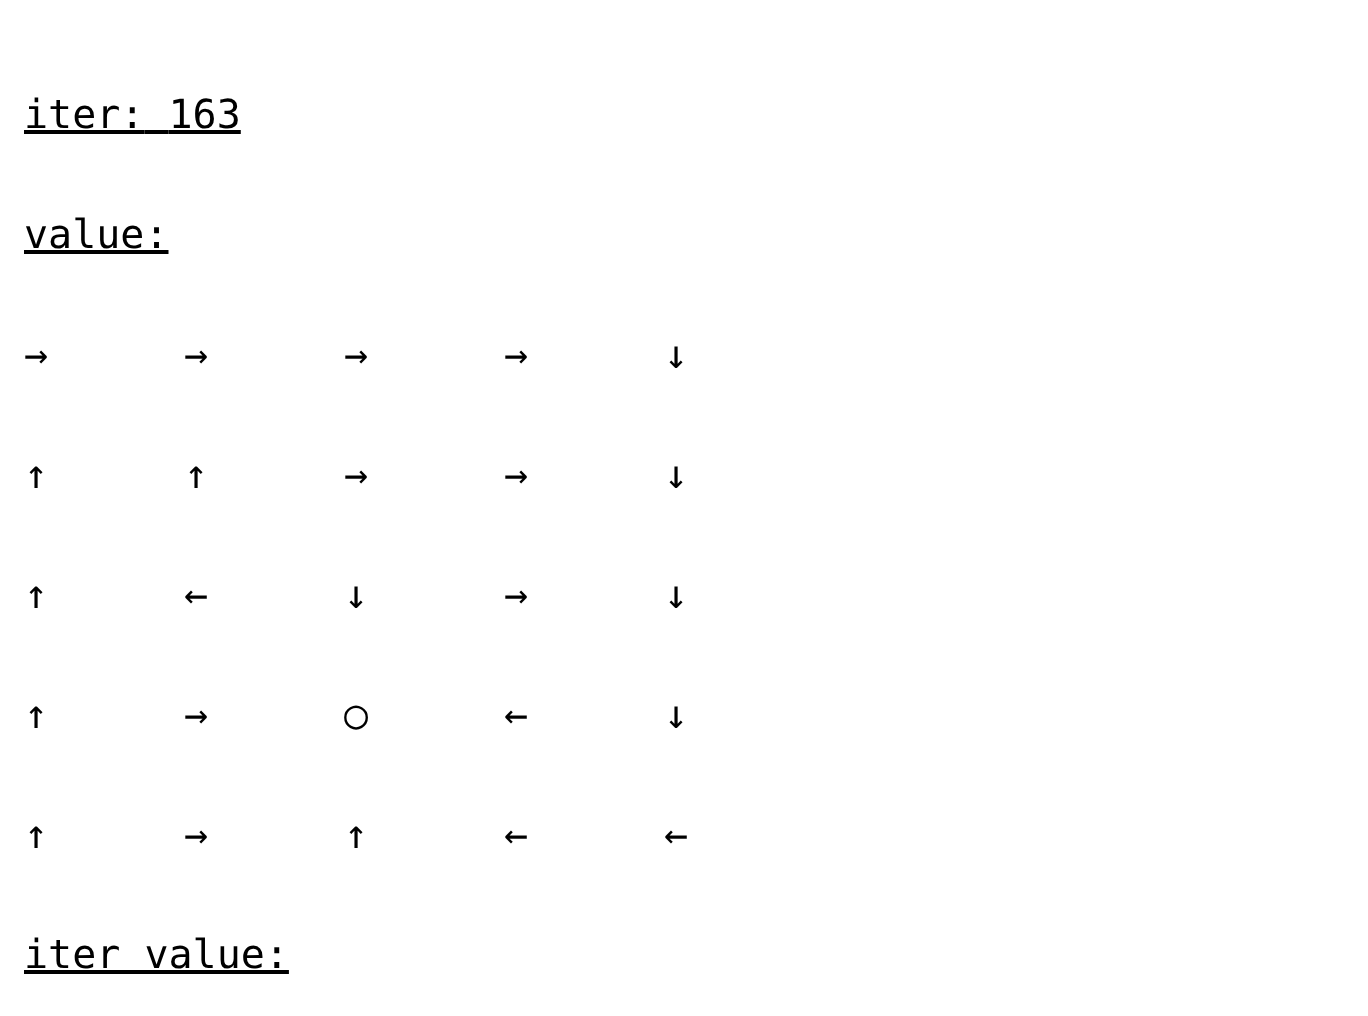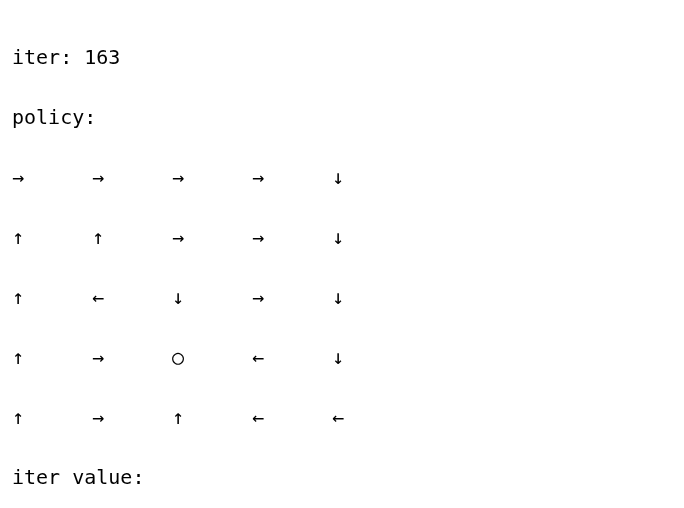--- a/index.html
+++ b/index.html
@@ -5,27 +5,27 @@
     body {
       margin: 0;
       padding: 12px;
       font-family: "SF Mono", "Menlo", "Monaco", "Consolas", monospace;
       font-size: 20px;
       line-height: 1.5;
       color: #000;
       background: #fff;
       white-space: pre;
     }
-    .line { display: block; }
+    .line { display: block; text-decoration: underline; }
     .arrow-cell { display: inline-block; width: 80px; }
   </style>
 </head>
 <body>
 <span class="line"><span>iter:</span> <span>163</span></span>
-<span class="line">policy:</span>
+<span class="line">value:</span>
 <span class="line"><span class="arrow-cell">→</span><span class="arrow-cell">→</span><span class="arrow-cell">→</span><span class="arrow-cell">→</span><span class="arrow-cell">↓</span></span>
 <span class="line"><span class="arrow-cell">↑</span><span class="arrow-cell">↑</span><span class="arrow-cell">→</span><span class="arrow-cell">→</span><span class="arrow-cell">↓</span></span>
 <span class="line"><span class="arrow-cell">↑</span><span class="arrow-cell">←</span><span class="arrow-cell">↓</span><span class="arrow-cell">→</span><span class="arrow-cell">↓</span></span>
 <span class="line"><span class="arrow-cell">↑</span><span class="arrow-cell">→</span><span class="arrow-cell">○</span><span class="arrow-cell">←</span><span class="arrow-cell">↓</span></span>
 <span class="line"><span class="arrow-cell">↑</span><span class="arrow-cell">→</span><span class="arrow-cell">↑</span><span class="arrow-cell">←</span><span class="arrow-cell">←</span></span>
 <span class="line">iter value:</span>
 
 
 
 

